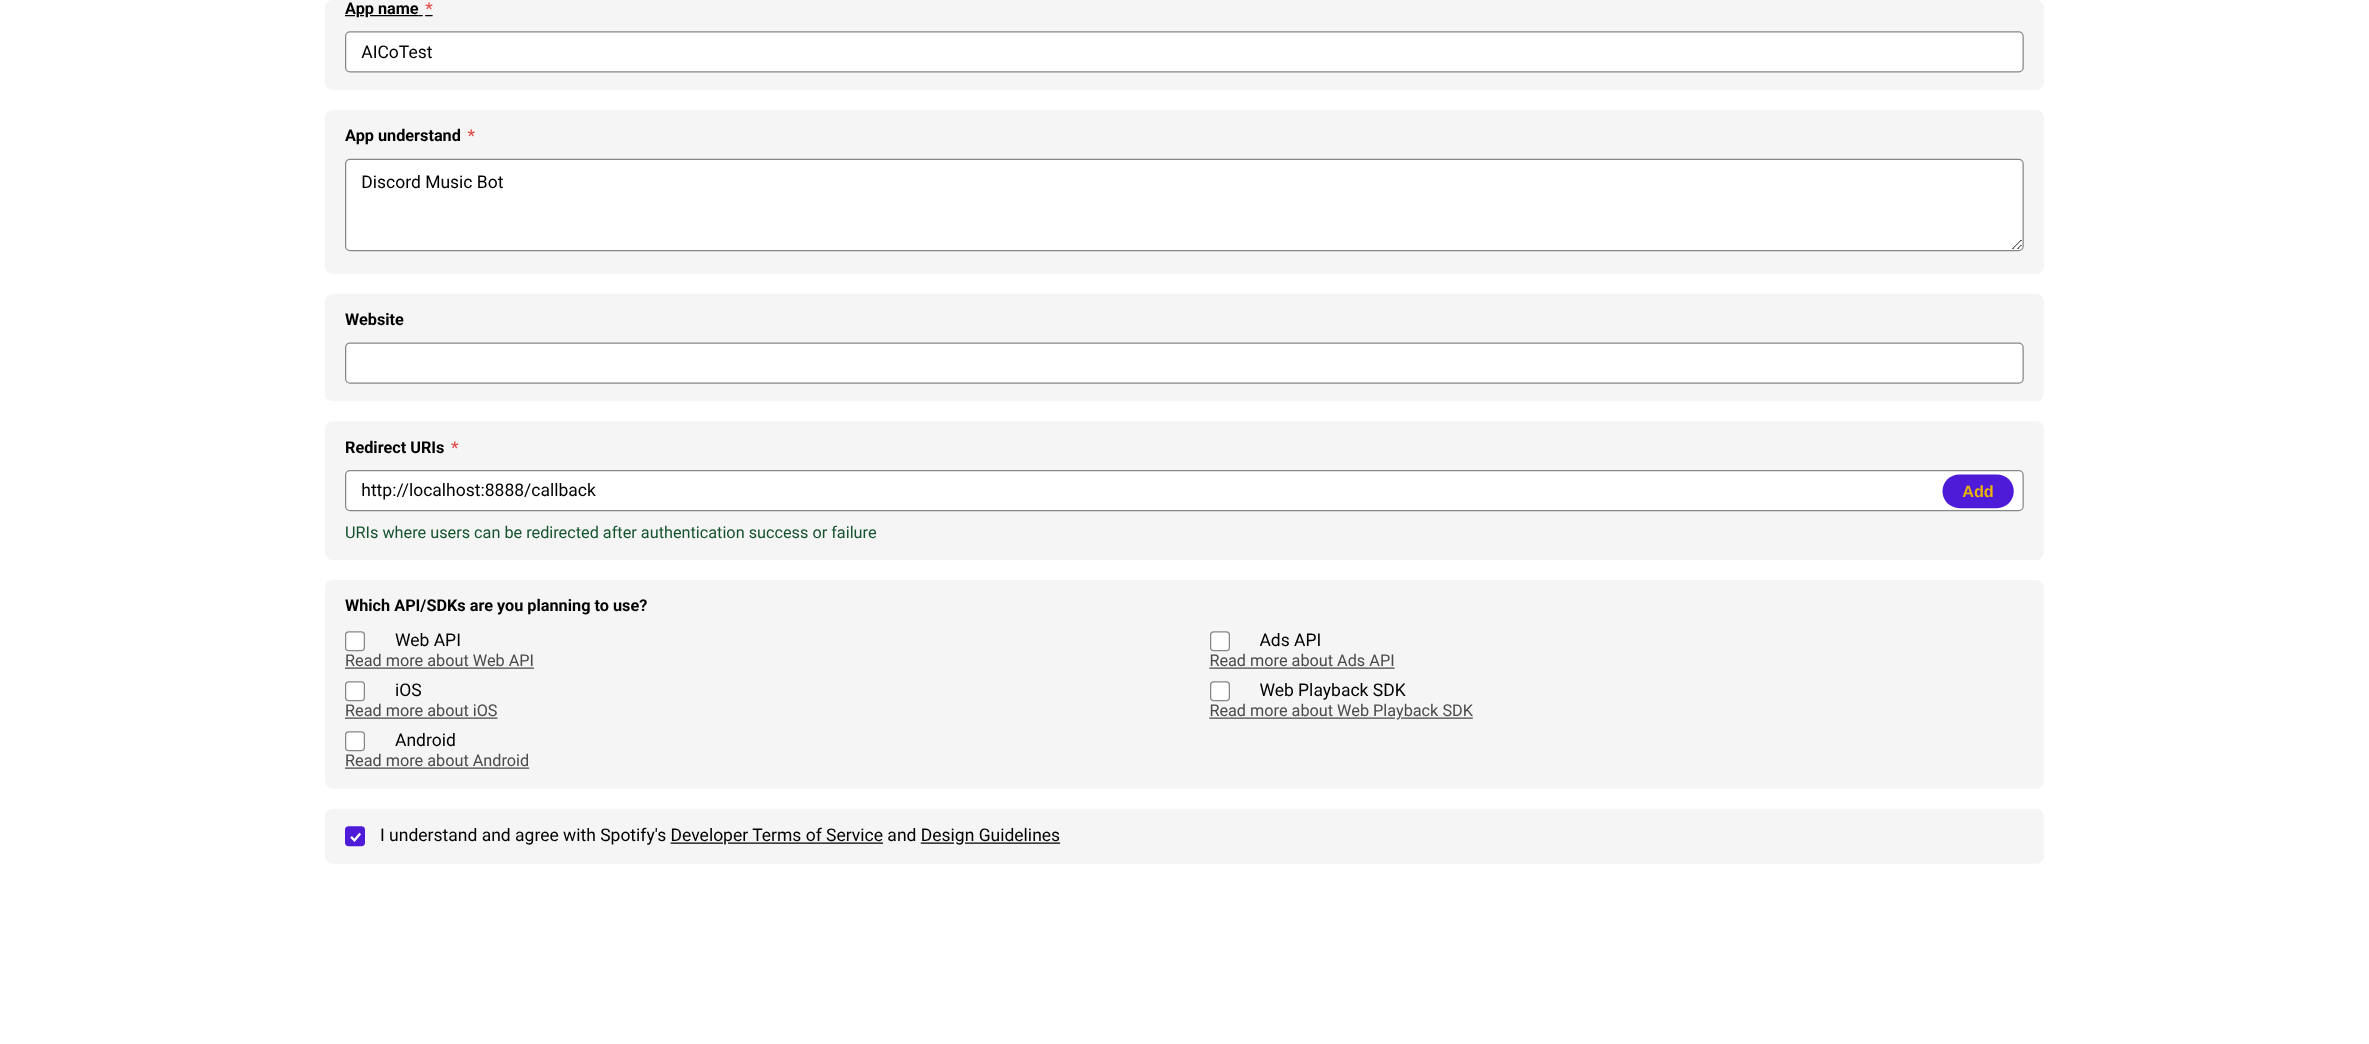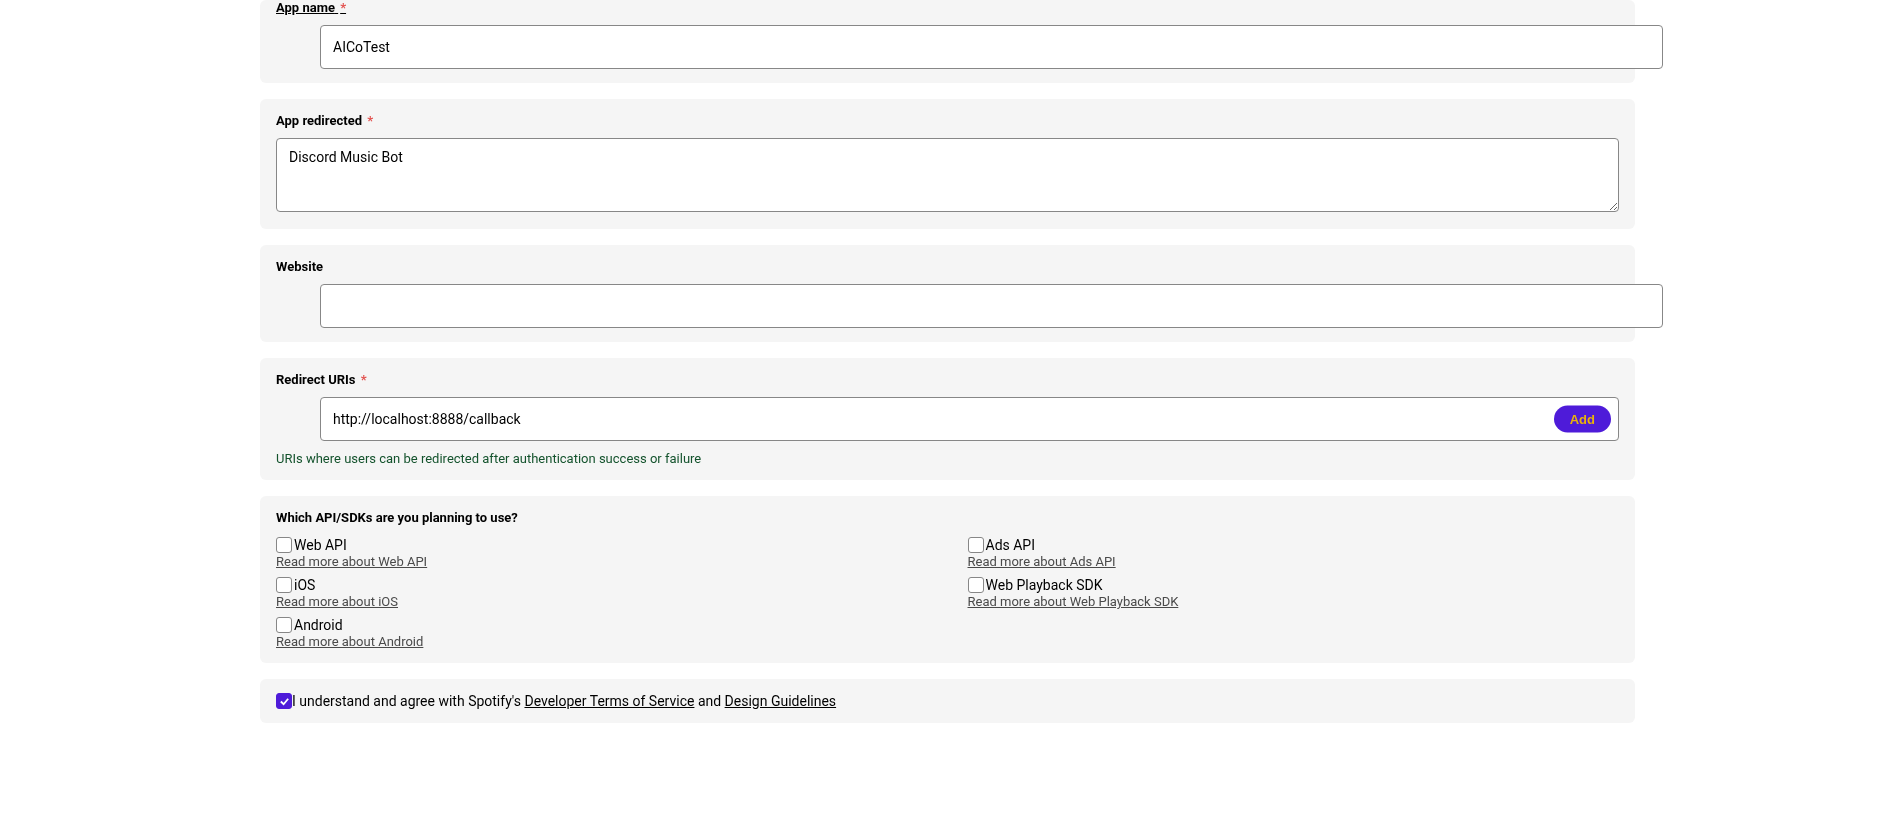--- a/index.html
+++ b/index.html
@@ -32,21 +32,21 @@
   .text-input, .textarea-input {
     width: 100%;
     background: #ffffff;
     border: 1px solid #878787;
     border-radius: 4px;
     padding: 10px 12px;
     font-size: 14px;
     font-family: inherit;
     color: #000000;
   }
-  .text-input { height: 44px; margin-left: 44px; }
+  .text-input { height: 33px; }
   .textarea-input { height: 74px; resize: both; }
   .redirect-wrapper {
     position: relative;
     display: flex;
     align-items: flex-start;
   }
   .redirect-wrapper .text-input {
     padding-right: 70px;
   }
   .add-btn {
@@ -72,21 +72,21 @@
     display: grid;
     grid-template-columns: 1fr 1fr;
     column-gap: 40px;
     row-gap: 8px;
     margin-top: 12px;
   }
   .sdk-item { }
   .checkbox-row {
     display: flex;
     align-items: center;
-    gap: 2px;
+    gap: 24px;
   }
   .checkbox {
     width: 16px;
     height: 16px;
     border: 1px solid #878787;
     border-radius: 3px;
     background: #ffffff;
     display: inline-flex;
     align-items: center;
     justify-content: center;
@@ -107,20 +107,21 @@
     display: inline-block;
     margin-top: 0;
     font-size: 13px;
     color: #4a4a4a;
     text-decoration: underline;
     cursor: pointer;
   }
   .terms-row {
     display: flex;
     align-items: center;
+    gap: 12px;
     text-align: right;
   }
   .terms-text {
     font-size: 14px;
   }
   .terms-text a {
     color: #000000;
     text-decoration: underline;
     cursor: pointer;
   }
@@ -133,21 +134,21 @@
   <div class="card" style="padding-top:0;text-decoration:underline;">
     <label class="field-label">
       <span>App name</span>
       <span class="required">*</span>
     </label>
     <input class="text-input" type="text" value="AICoTest" style="">
   </div>
 
   <div class="card">
     <label class="field-label">
-      <span>App redirected</span>
+      <span>App understand</span>
       <span class="required">*</span>
     </label>
     <textarea class="textarea-input" style="">Discord Music Bot</textarea>
   </div>
 
   <div class="card">
     <label class="field-label">
       <span>Website</span>
     </label>
     <input class="text-input" type="text" value="" style="">

